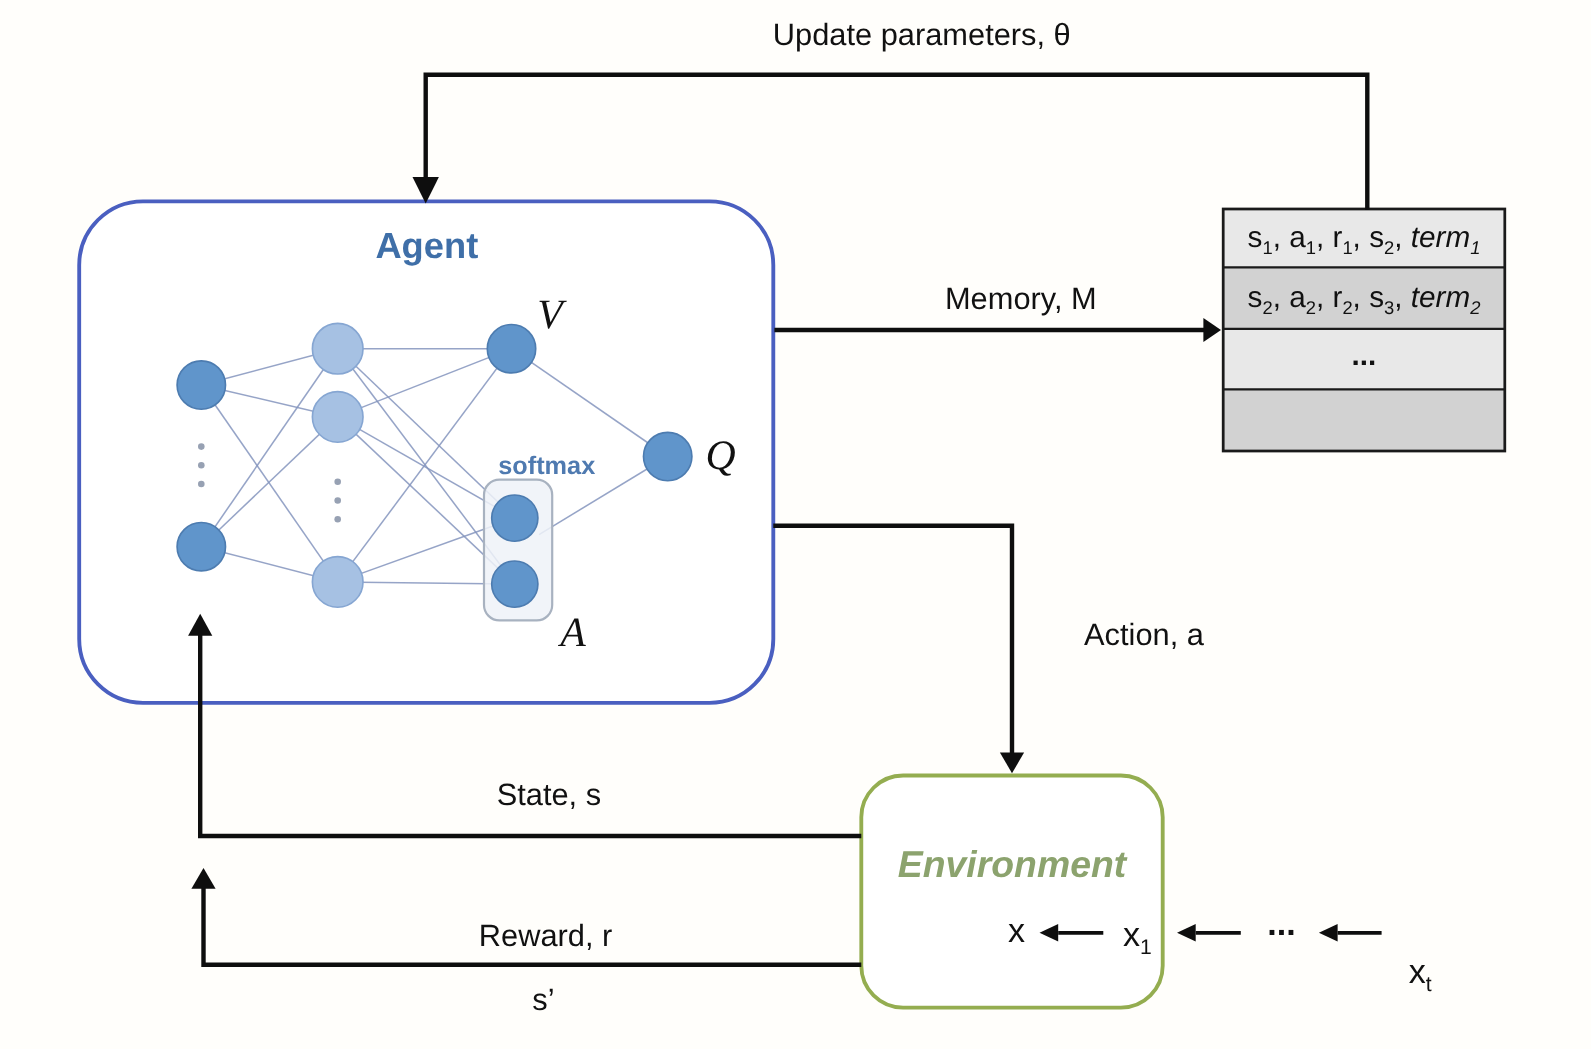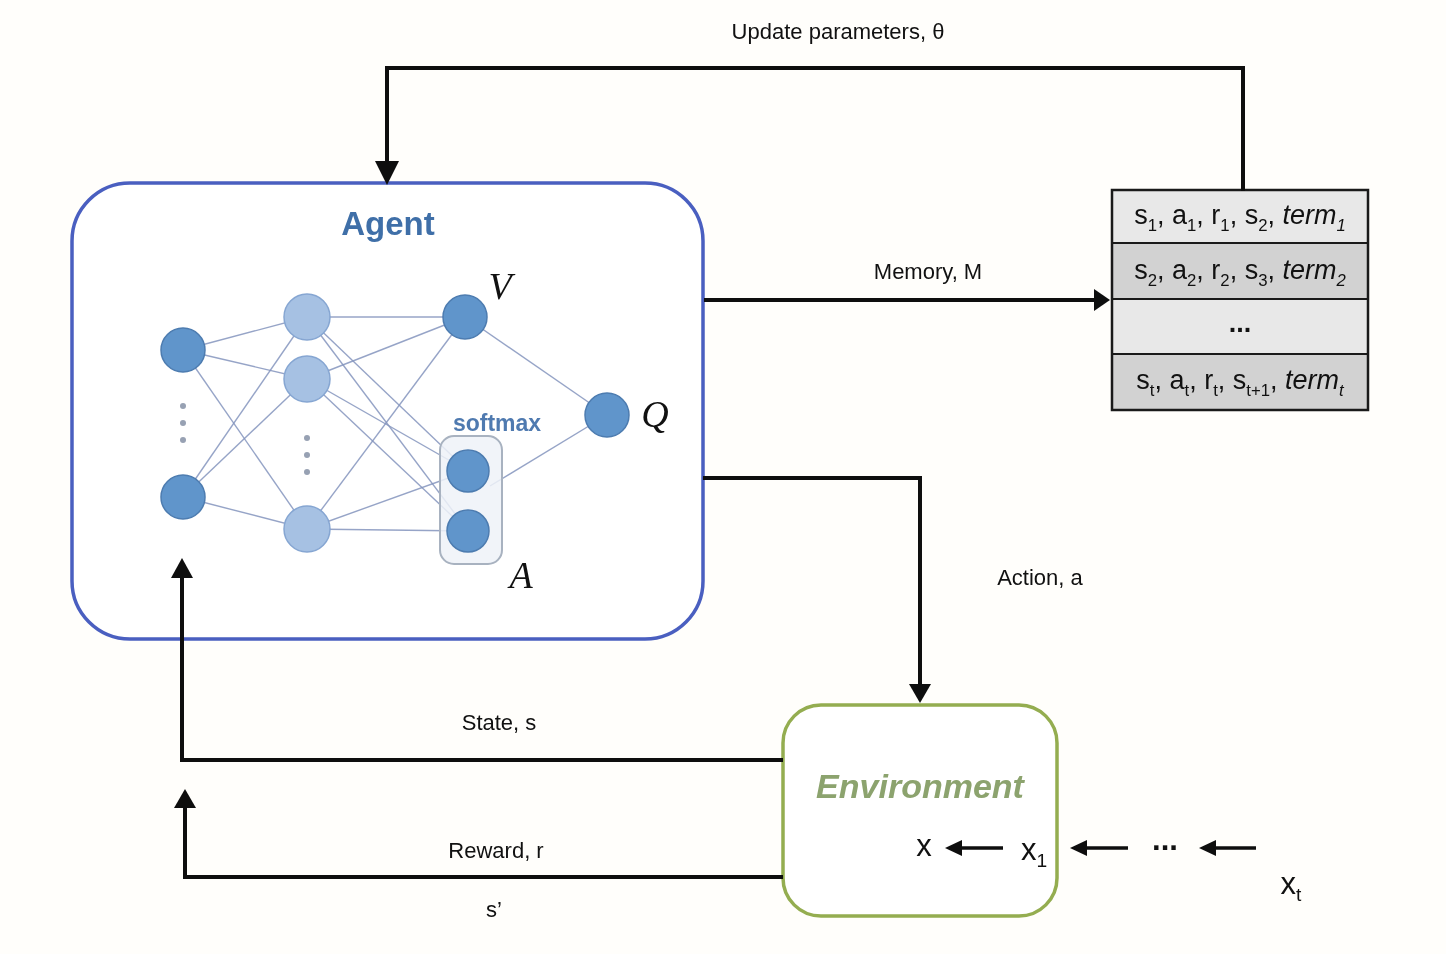--- a/index.html
+++ b/index.html
@@ -32,21 +32,21 @@
   
   .lbl {
     position: absolute;
     transform: translate(-50%, -50%);
     white-space: nowrap;
     color: var(--text, #111111);
     line-height: 1.1;
   }
   .lbl sub { font-size: .62em; line-height: 0; }
   .lbl .it { font-style: italic; }
-  .black-lbl   { font-size: 22px; }
+  .black-lbl   { font-size: 28px; }
   .agent-title { font-size: 33px; font-weight: bold; color: var(--agent-title, #3f6fa8); }
   .env-title   { font-size: 34px; font-weight: bold; color: var(--env-title, #8ca36e); font-style: italic; }
   .softmax-lbl { font-size: 23px; font-weight: bold; color: var(--softmax-label, #4f7ab0); }
   .math-lbl    { font-family: "Liberation Serif", serif; font-style: italic; font-size: 38px; }
   .x-lbl       { font-size: 31px; }
   .row-lbl     { font-size: 27px; }
 </style>
 </head>
 <body>
 
@@ -174,15 +174,14 @@
   <div class="lbl env-title" style="left:920px; top:787px;">Environment</div>
 
   <div class="lbl x-lbl" style="left:924px; top:846px;"><span>x</span></div>
   <div class="lbl x-lbl" style="left:1034px; top:850px;"><span>x</span><sub>1</sub></div>
   <div class="lbl x-lbl" style="left:1165px; top:840px; font-weight:bold;"><span>...</span></div>
   <div class="lbl x-lbl" style="left:1291px; top:848px;margin-top:36px;"><span>x</span><sub>t</sub></div>
 
   <div class="lbl row-lbl" style="left:1240px; top:216px;"><span>s</span><sub>1</sub><span>, a</span><sub>1</sub><span>, r</span><sub>1</sub><span>, s</span><sub>2</sub><span>, </span><span class="it">term</span><sub class="it">1</sub></div>
   <div class="lbl row-lbl" style="left:1240px; top:271px;"><span>s</span><sub>2</sub><span>, a</span><sub>2</sub><span>, r</span><sub>2</sub><span>, s</span><sub>3</sub><span>, </span><span class="it">term</span><sub class="it">2</sub></div>
   <div class="lbl row-lbl" style="left:1240px; top:324px; font-weight:bold;"><span>...</span></div>
-  <div class="lbl row-lbl" style="left:1240px; top:381px;"><span>s</span><sub>t</sub><span>, a</span><sub>t</sub><span>, r</span><sub>t</sub><span>, s</span><sub>t+1</sub><span>, </span><span class="it">term</span><sub class="it">t</sub></div>
 
 </div>
 
 </body></html>

